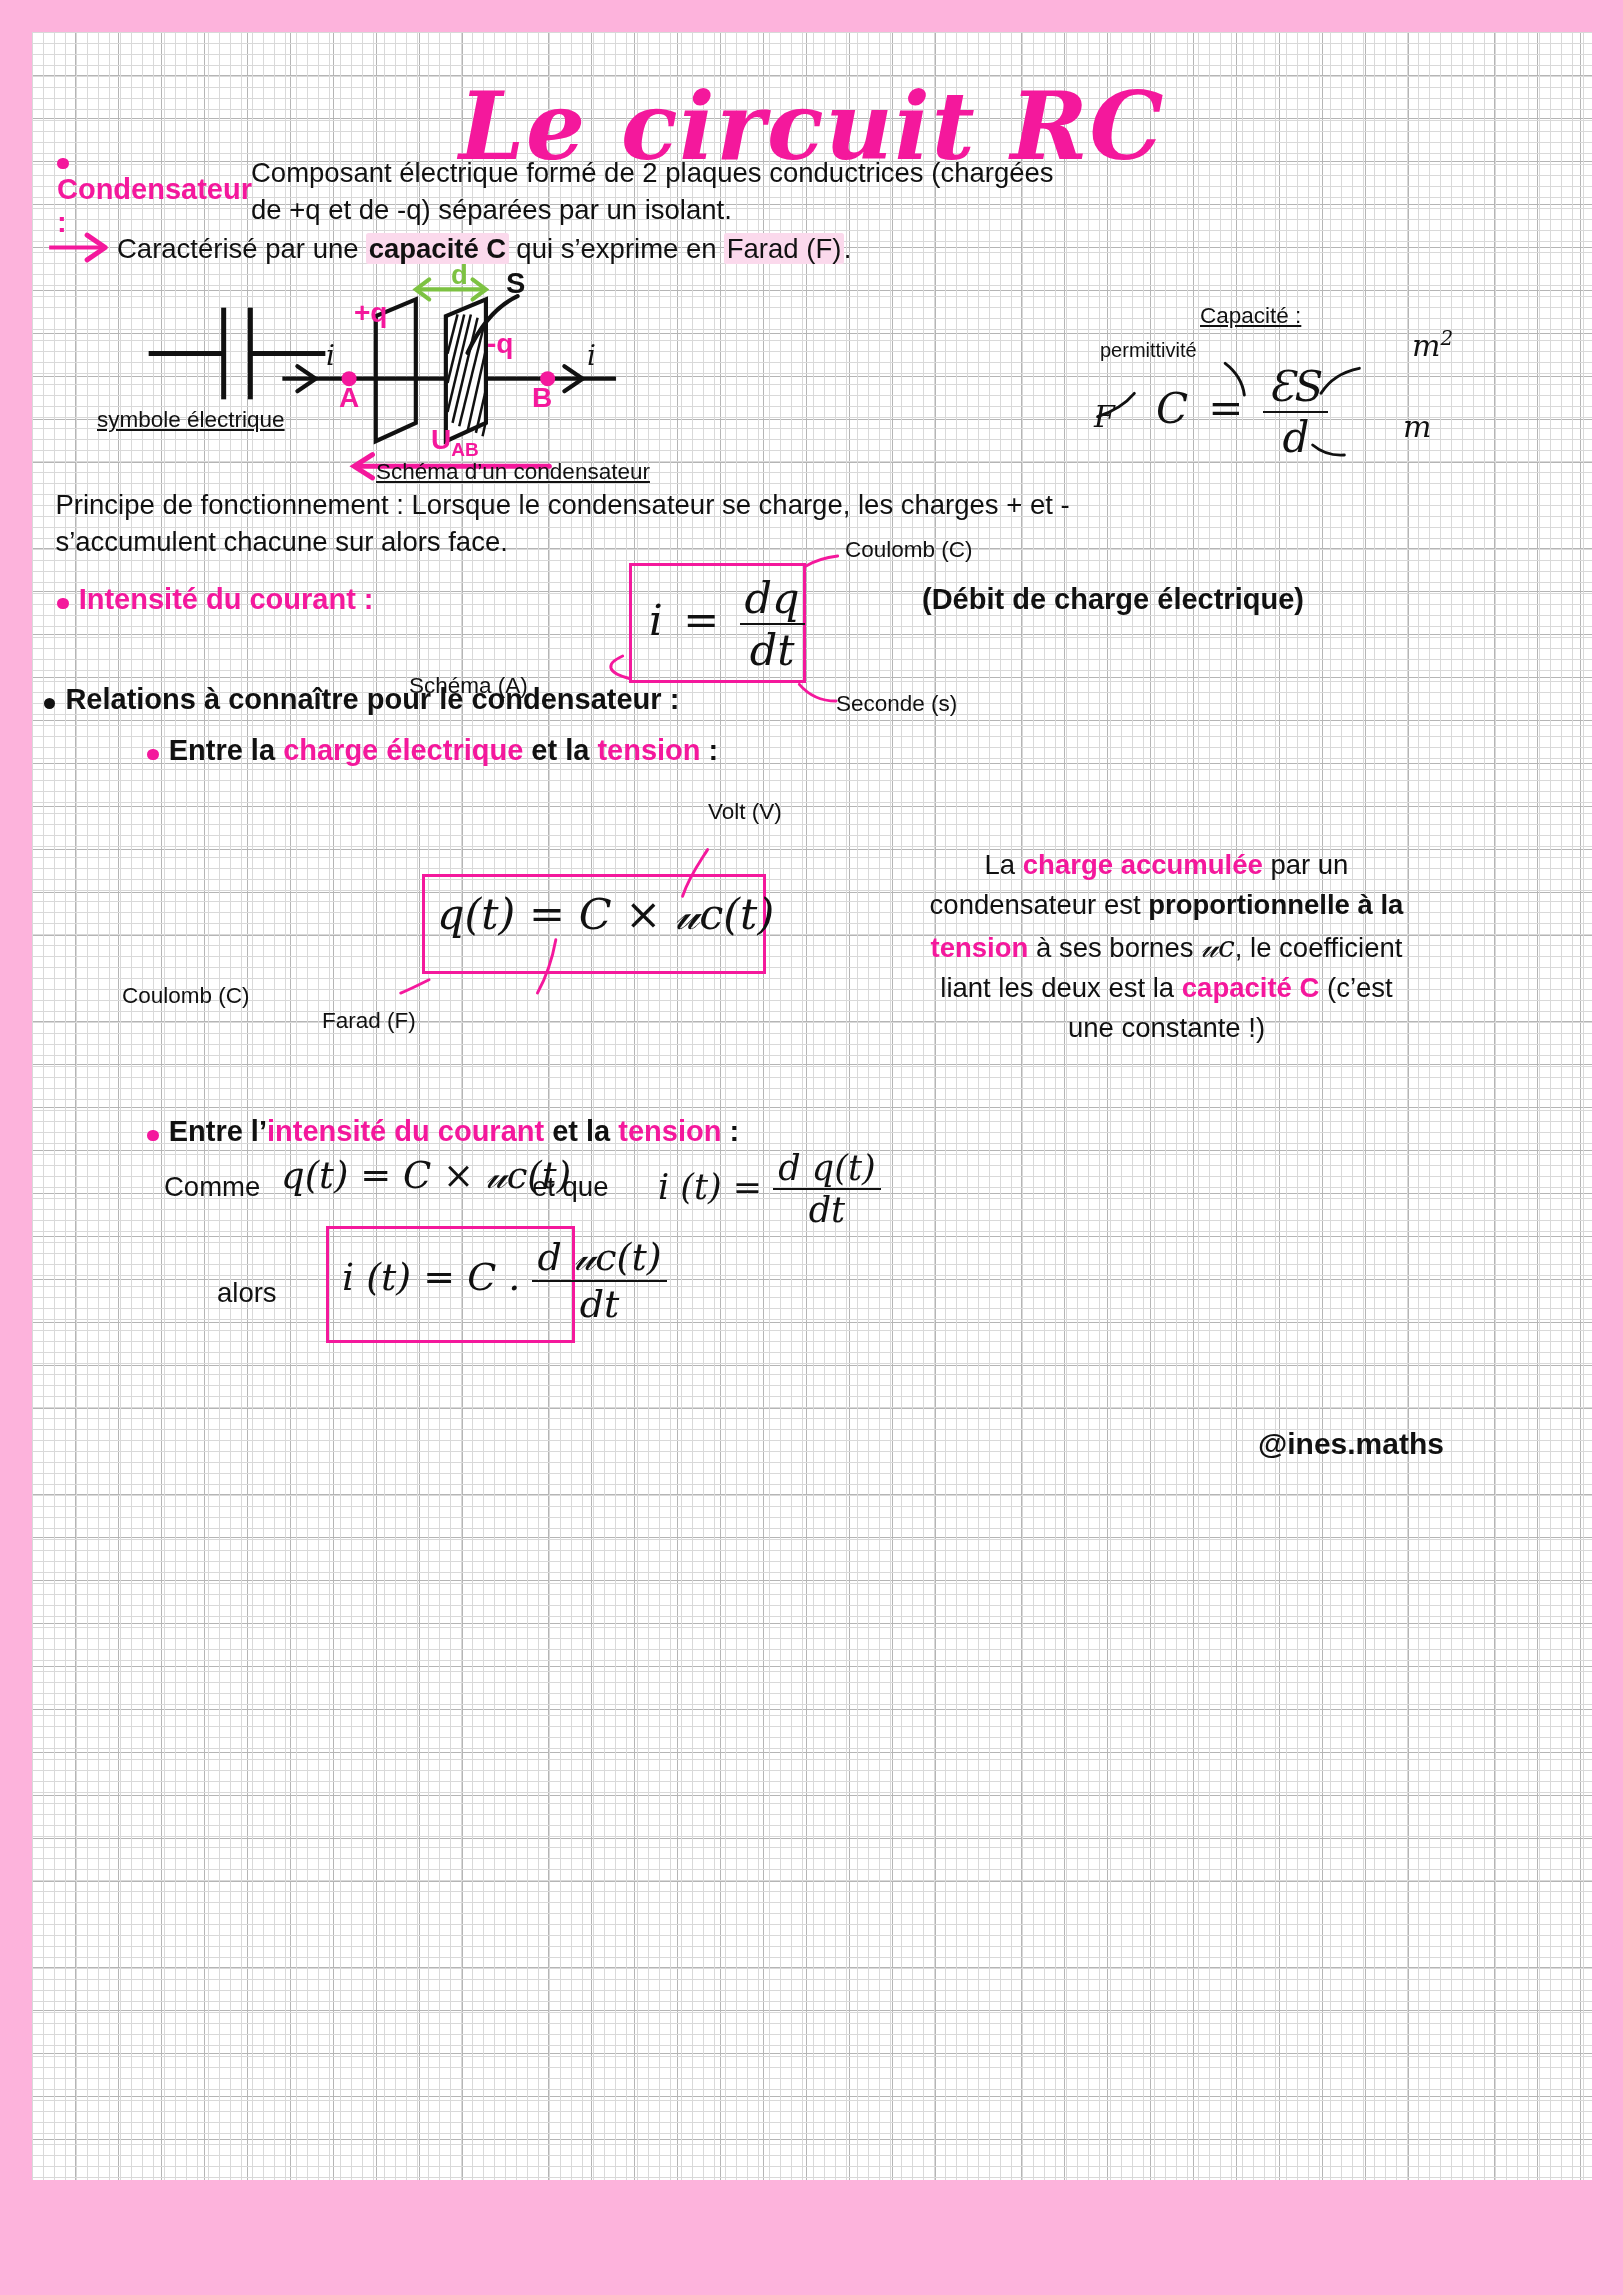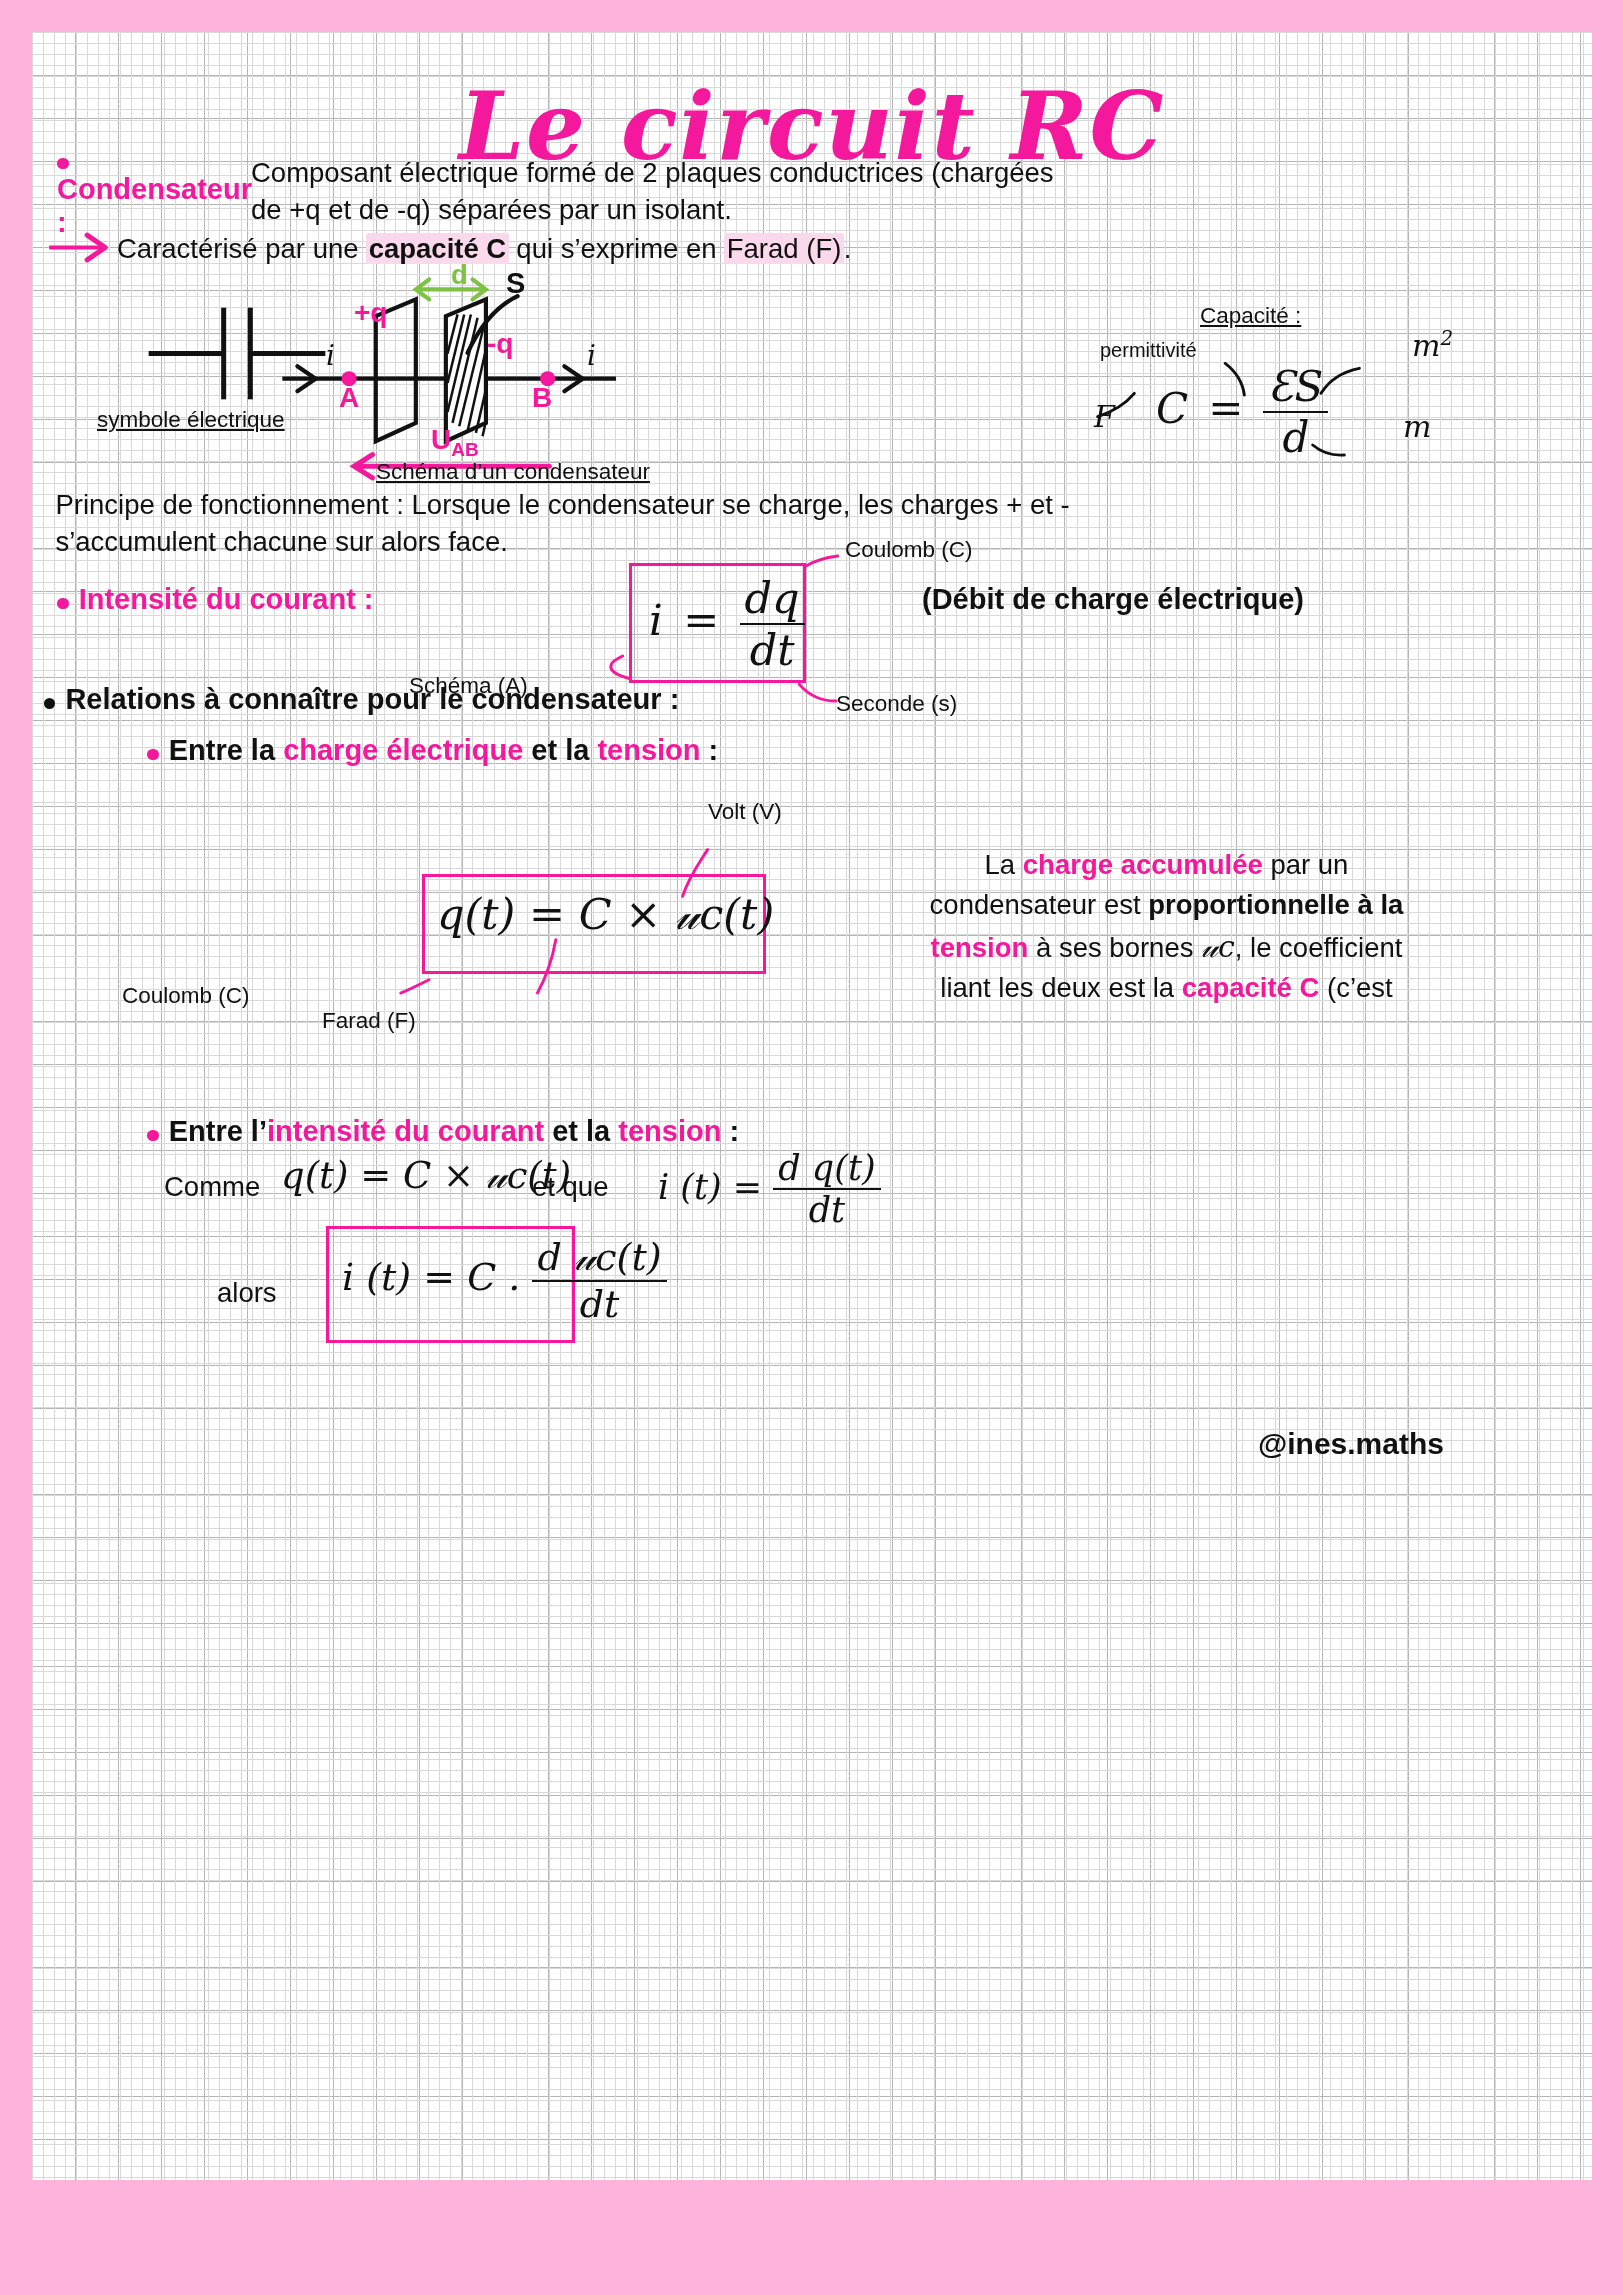--- a/index.html
+++ b/index.html
@@ -254,20 +254,21 @@
 
   <div class="abs small-label" style="left:676px; top:767px;">Volt (V)</div>
   <div class="abs small-label" style="left:90px; top:951px;">Coulomb (C)</div>
   <div class="abs small-label" style="left:290px; top:976px;">Farad (F)</div>
 
   <div class="abs txt" style="left:801px; top:813px; width:667px; text-align:center; line-height:1.45;">
     <div><span>La </span><span class="pink bold">charge accumulée</span><span> par un</span></div>
     <div><span>condensateur est </span><span class="bold">proportionnelle à la</span></div>
     <div><span class="pink bold">tension</span><span> à ses bornes </span><span class="hand" style="font-size:30px;">𝓊c</span><span>, le coefficient</span></div>
     <div><span>liant les deux est la </span><span class="pink bold">capacité C</span><span> (c’est</span></div>
+    <div>une constante !)</div>
   </div>
 
   <div class="abs" style="left:115px; top:1083px;">
     <span class="bullet-dot"></span><span class="heading-black">Entre l’</span><span class="heading-pink">intensité du courant</span><span class="heading-black"> et la </span><span class="heading-pink">tension</span><span class="heading-black"> :</span>
   </div>
 
   <div class="abs txt" style="left:132px; top:1137px;">Comme</div>
   <div class="abs hand" style="left:249px; top:1122px; font-size:37px;">q(t) = C × 𝓊c(t)</div>
   <div class="abs txt" style="left:500px; top:1137px;">et que</div>
   <div class="abs hand" style="left:626px; top:1116px; font-size:35px;">

